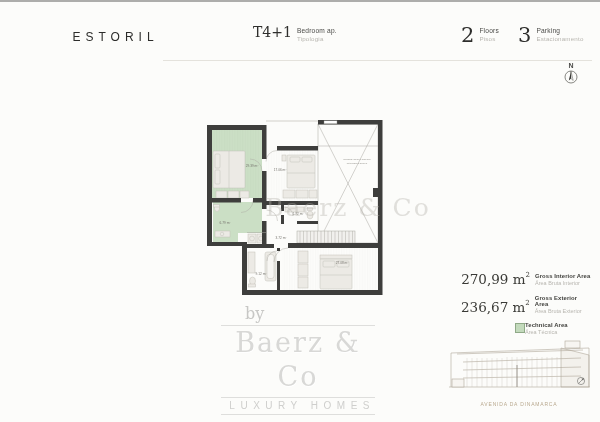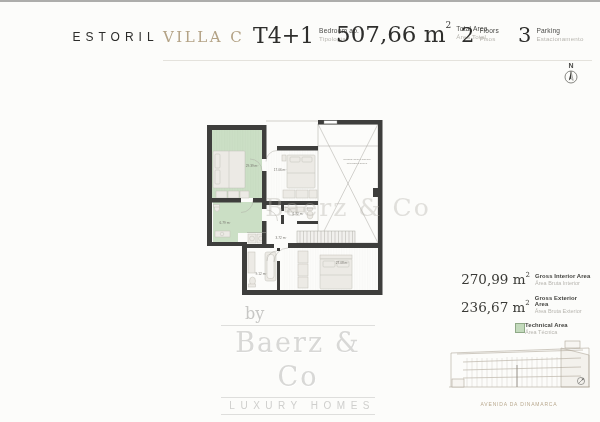--- a/index.html
+++ b/index.html
@@ -19,21 +19,21 @@
   .villa-name{position:absolute;left:163px;top:28px;
     font-family:"DejaVu Serif","Liberation Serif",serif;font-size:15px;
     letter-spacing:2.5px;color:#b3a285;}
   .spec{position:absolute;display:flex;align-items:flex-start;}
   .spec .val{font-family:"DejaVu Serif","Liberation Serif",serif;color:#2e2e2c;line-height:1;}
   .spec sup{font-size:9px;vertical-align:top;position:relative;top:-2px;
     font-family:"DejaVu Serif","Liberation Serif",serif;color:#2e2e2c;}
   .spec .lbls{margin-left:5px;margin-top:2px;}
   .lbl1{font-size:6.6px;color:#4a4a47;letter-spacing:.2px;}
   .lbl2{font-size:6.2px;color:#b8b6b0;letter-spacing:.2px;margin-top:1px;}
-  .spec-0{left:253px;top:25px}.spec-0 .val{font-size:22px}
+  .spec-0{left:253px;top:25px}.spec-0 .val{font-size:14px}
   .spec-1{left:336px;top:23px}.spec-1 .val{font-size:23px}
   .spec-2{left:461px;top:25px}.spec-2 .val{font-size:21px}
   .spec-3{left:518px;top:25px}.spec-3 .val{font-size:21px}
   .hdr-rule{position:absolute;left:163px;top:60px;width:429px;height:1px;background:#e4e2dc;}
 
   
   .compass{position:absolute;left:560px;top:62px;width:22px;text-align:center;}
   .compass .n{font-size:7px;color:#4a4a47;font-weight:bold;}
 
   
@@ -73,37 +73,29 @@
 </head>
 <body>
 
 <div class="page">
   <div class="top-strip"></div>
 
   <div class="brand">
     <div class="brand-sub">ESTORIL</div>
   </div>
 
-  <div class="villa-name">VILLA C</div>
 
   <div class="spec spec-0">
     <span class="val">T4+1</span>
     <div class="lbls">
       <div class="lbl1">Bedroom ap.</div>
       <div class="lbl2">Tipologia</div>
     </div>
   </div>
 
-  <div class="spec spec-1">
-    <span class="val"><span>507,66 m</span><sup>2</sup></span>
-    <div class="lbls">
-      <div class="lbl1">Total Area</div>
-      <div class="lbl2">Área Total</div>
-    </div>
-  </div>
 
   <div class="spec spec-2">
     <span class="val">2</span>
     <div class="lbls">
       <div class="lbl1">Floors</div>
       <div class="lbl2">Pisos</div>
     </div>
   </div>
 
   <div class="spec spec-3">

